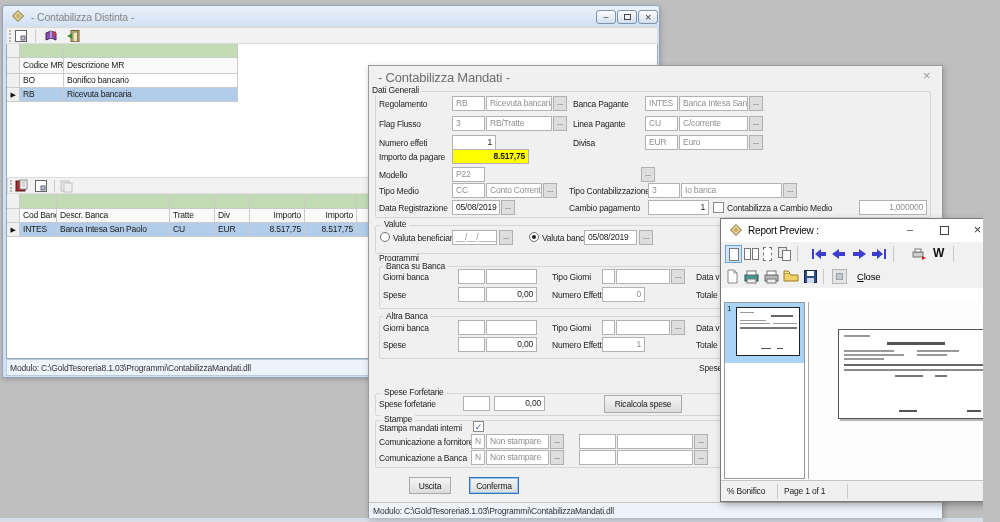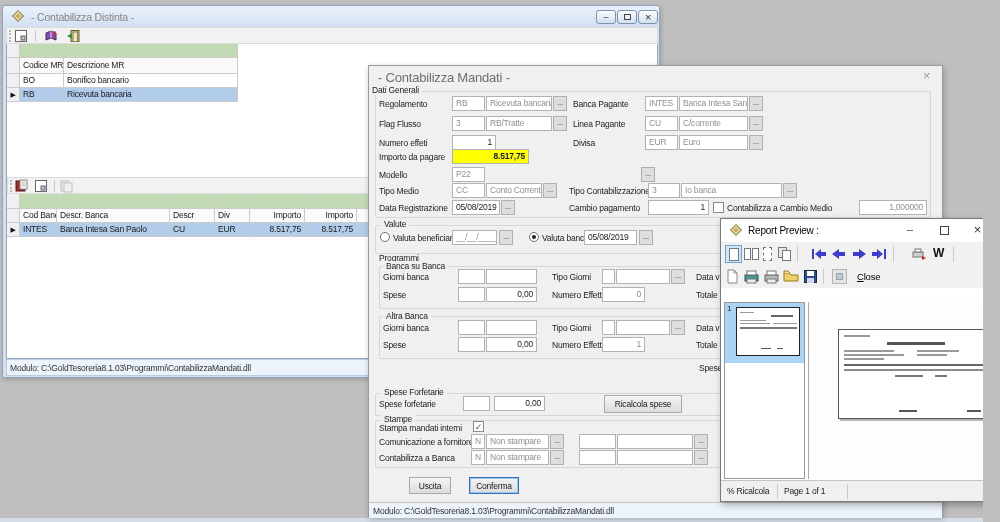--- a/index.html
+++ b/index.html
@@ -140,21 +140,21 @@
       <div class="cell green" style="left:13px;top:150px;width:37px;height:15px;"></div>
       <div class="cell green" style="left:50px;top:150px;width:113px;height:15px;"></div>
       <div class="cell green" style="left:163px;top:150px;width:45px;height:15px;"></div>
       <div class="cell green" style="left:208px;top:150px;width:35px;height:15px;"></div>
       <div class="cell green" style="left:243px;top:150px;width:55px;height:15px;"></div>
       <div class="cell green" style="left:298px;top:150px;width:52px;height:15px;"></div>
       <div class="cell green" style="left:350px;top:150px;width:36px;height:15px;"></div>
       <div class="cell gut" style="left:0;top:165px;width:13px;height:14px;"></div>
       <div class="cell hdr" style="left:13px;top:165px;width:37px;height:14px;">Cod Banca</div>
       <div class="cell hdr" style="left:50px;top:165px;width:113px;height:14px;">Descr. Banca</div>
-      <div class="cell hdr" style="left:163px;top:165px;width:45px;height:14px;">Descr</div>
+      <div class="cell hdr" style="left:163px;top:165px;width:45px;height:14px;">Tratte</div>
       <div class="cell hdr" style="left:208px;top:165px;width:35px;height:14px;">Div</div>
       <div class="cell hdr num" style="left:243px;top:165px;width:55px;height:14px;">Importo</div>
       <div class="cell hdr num" style="left:298px;top:165px;width:52px;height:14px;">Importo</div>
       <div class="cell hdr" style="left:350px;top:165px;width:36px;height:14px;"></div>
       <div>
         <div class="cell gut marker" style="left:0;top:179px;width:13px;height:14px;">▶</div>
         <div class="cell sel" style="left:13px;top:179px;width:37px;height:14px;">INTES</div>
         <div class="cell sel" style="left:50px;top:179px;width:113px;height:14px;">Banca Intesa San Paolo</div>
         <div class="cell sel" style="left:163px;top:179px;width:45px;height:14px;">CU</div>
         <div class="cell sel" style="left:208px;top:179px;width:35px;height:14px;">EUR</div>
@@ -289,21 +289,21 @@
     <span class="grplbl" style="left:12px;top:348px;">Stampe</span>
     <span class="lbl" style="left:10px;top:357px;">Stampa mandati interni</span>
     <div class="chk" style="left:104px;top:355px;">✓</div>
     <span class="lbl" style="left:10px;top:371px;">Comunicazione a fornitore</span>
     <div class="fld g" style="left:102px;top:368px;width:14px;">N</div>
     <div class="fld g" style="left:117px;top:368px;width:63px;">Non stampare</div>
     <div class="dots" style="left:181px;top:368px;">...</div>
     <div class="fld" style="left:210px;top:368px;width:37px;"></div>
     <div class="fld" style="left:248px;top:368px;width:76px;"></div>
     <div class="dots" style="left:325px;top:368px;">...</div>
-    <span class="lbl" style="left:10px;top:387px;">Contabilizza a Banca</span>
+    <span class="lbl" style="left:10px;top:387px;">Comunicazione a Banca</span>
     <div class="fld g" style="left:102px;top:384px;width:14px;">N</div>
     <div class="fld g" style="left:117px;top:384px;width:63px;">Non stampare</div>
     <div class="dots" style="left:181px;top:384px;">...</div>
     <div class="fld" style="left:210px;top:384px;width:37px;"></div>
     <div class="fld" style="left:248px;top:384px;width:76px;"></div>
     <div class="dots" style="left:325px;top:384px;">...</div>
 
     <div class="btn" style="left:40px;top:411px;width:42px;height:17px;">Uscita</div>
     <div class="btn default" style="left:100px;top:411px;width:50px;height:17px;">Conferma</div>
 
@@ -451,21 +451,21 @@
         <div class="tinyline" style="left:5px;top:34px;width:143px;background:#666;"></div>
         <div class="tinyline" style="left:5px;top:39px;width:143px;background:#8a8a8a;"></div>
         <div class="tinyline" style="left:56px;top:45px;width:28px;background:#777;"></div>
         <div class="tinyline" style="left:96px;top:45px;width:12px;background:#777;"></div>
         <div class="tinyline" style="left:60px;top:80px;width:18px;background:#555;"></div>
         <div class="tinyline" style="left:128px;top:80px;width:14px;background:#555;"></div>
       </div>
     </div>
 
     <div class="abs" style="left:0;top:261px;width:273px;height:21px;background:#f0f0f0;border-top:1px solid #c4c4c4;">
-      <span class="lbl" style="left:6px;top:5px;color:#222;">% Ricalcola</span>
+      <span class="lbl" style="left:6px;top:5px;color:#222;">% Bonifico</span>
       <span class="tb-sep" style="left:56px;top:3px;height:15px;"></span>
       <span class="lbl" style="left:63px;top:5px;color:#222;">Page 1 of 1</span>
       <span class="tb-sep" style="left:126px;top:3px;height:15px;"></span>
       <span class="abs" style="left:261px;top:10px;">
         <svg width="9" height="9" viewBox="0 0 9 9">
             <path d="M8 1 L1 8 M8 4 L4 8 M8 7 L7 8" stroke="#9a9a9a" stroke-width="1.4"></path>
           </svg>
       </span>
     </div>
   </div>

